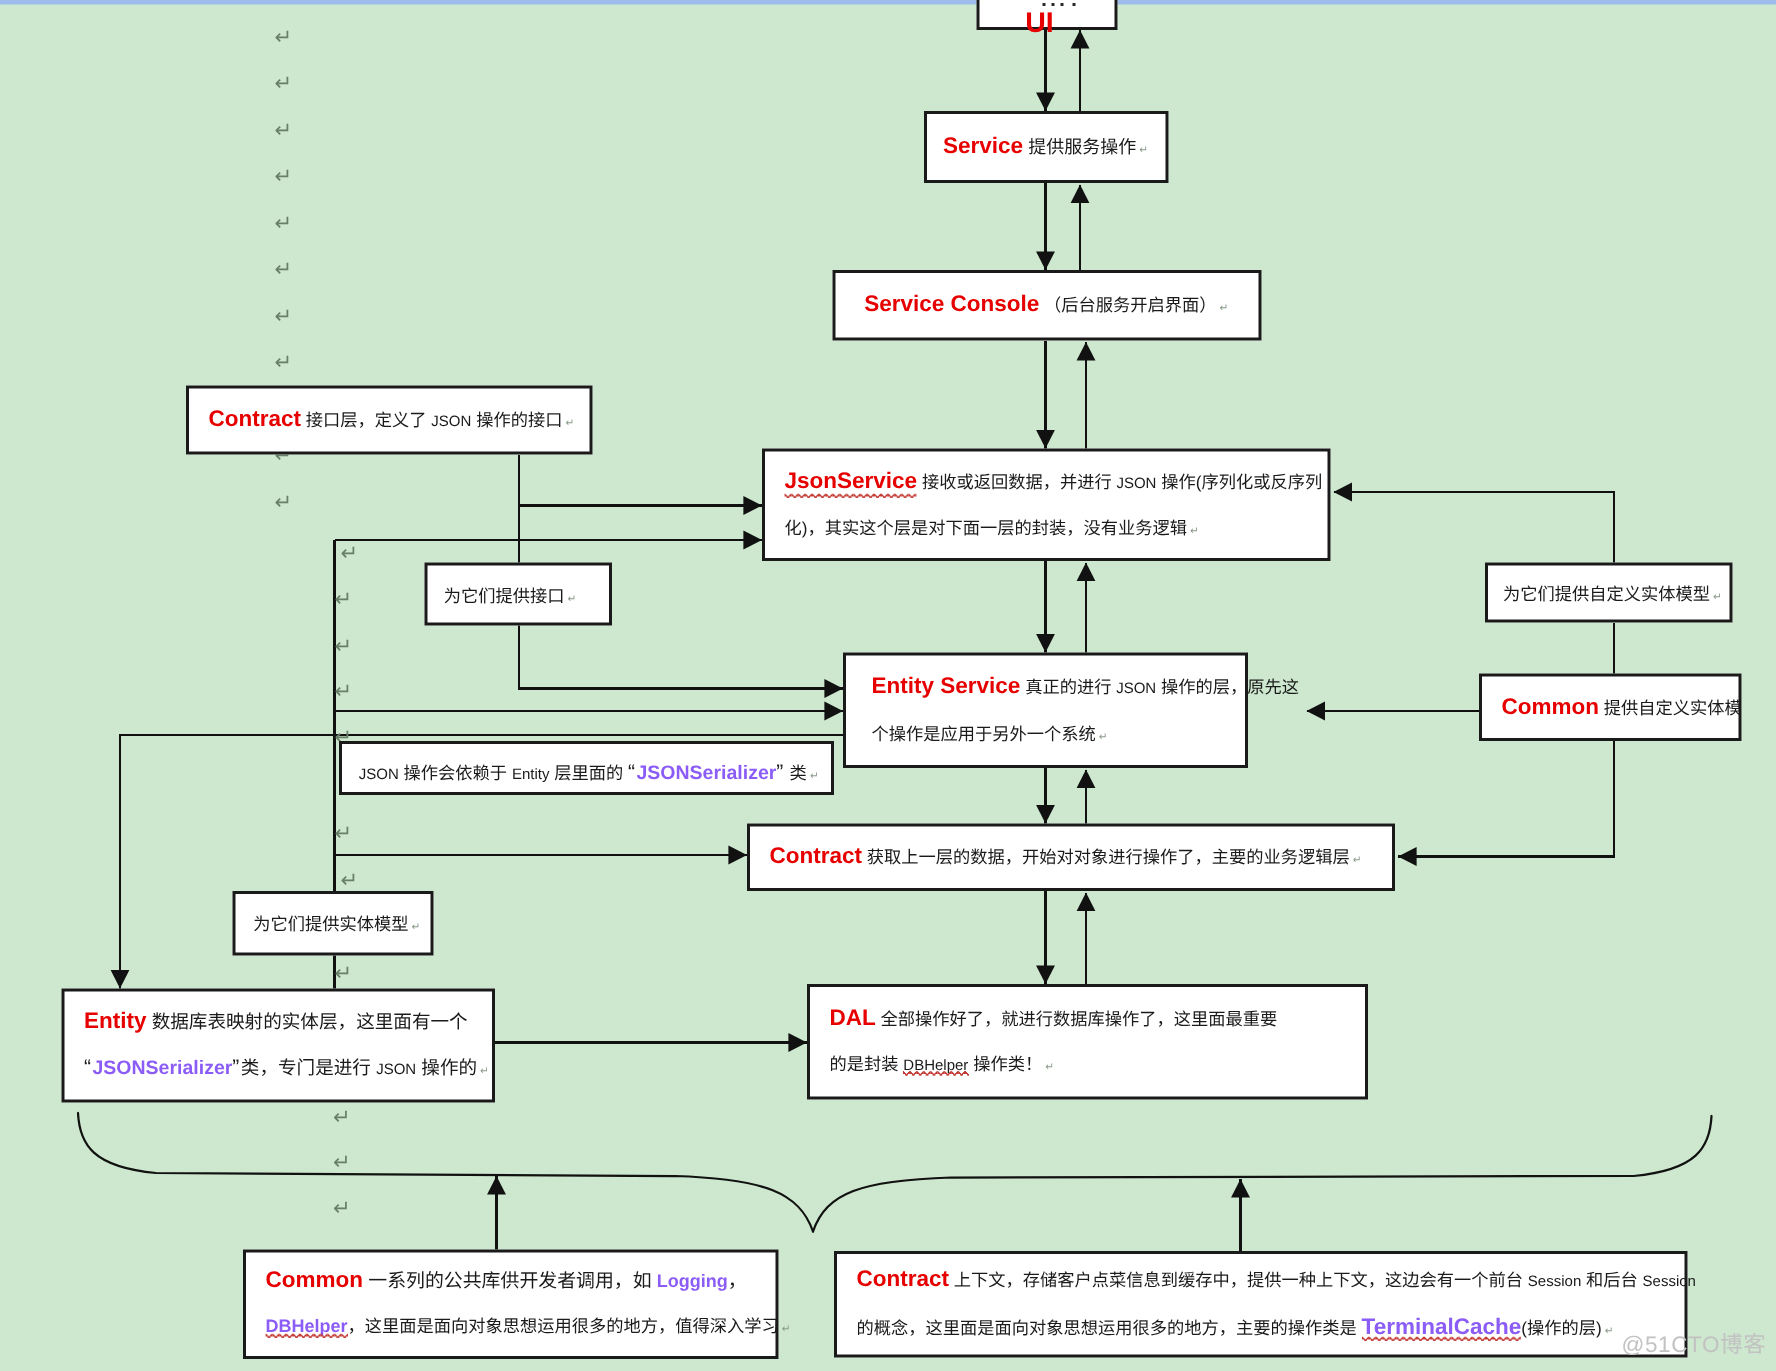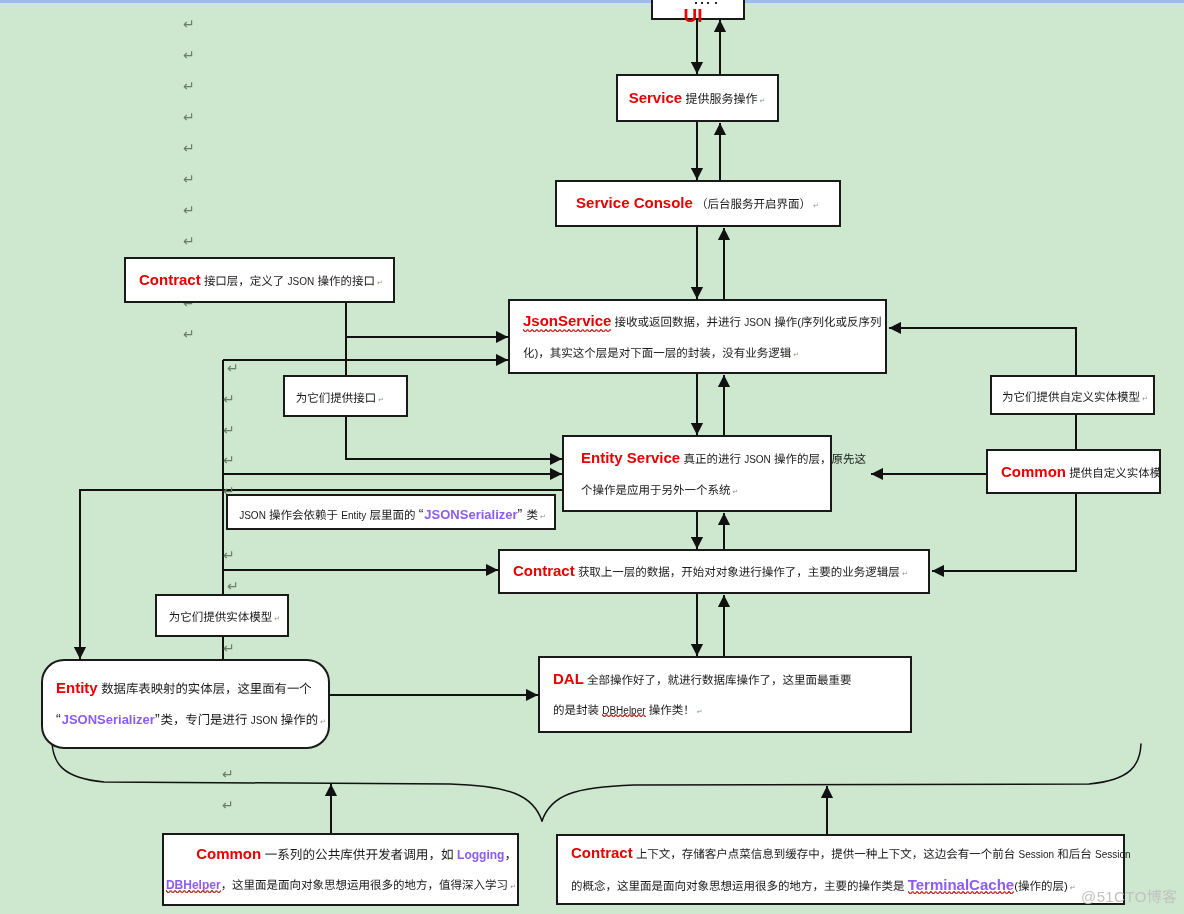--- a/index.html
+++ b/index.html
@@ -144,35 +144,35 @@
 
   <div class="box pad" style="left:562px;top:435px;width:270px;height:77px;padding-left:17px;">
     <div class="ln"><span class="hd">Entity Service</span> <span class="cjk">真正的进行 <span class="lat">JSON</span> 操作的层，原先这</span></div>
     <div class="ln"><span class="cjk">个操作是应用于另外一个系统</span><span class="eop">↵</span></div>
   </div>
 
   <div class="box pad" style="left:498px;top:549px;width:432px;height:45px;">
     <div class="ln"><span class="hd">Contract</span> <span class="cjk">获取上一层的数据，开始对对象进行操作了，主要的业务逻辑层</span><span class="eop">↵</span></div>
   </div>
 
-  <div class="box pad" style="left:41px;top:659px;width:289px;height:90px;border-radius:23px;--bfs:12.4px;">
+  <div class="box pad" style="left:41px;top:659px;width:289px;height:76px;--bfs:12.4px;">
     <div class="ln"><span class="hd">Entity</span> <span class="cjk">数据库表映射的实体层，这里面有一个</span></div>
     <div class="ln"><span class="cjk"><span class="qt">“</span></span><span class="blu">JSONSerializer</span><span class="cjk"><span class="qt">”</span>类，专门是进行 <span class="lat">JSON</span> 操作的</span><span class="eop">↵</span></div>
   </div>
 
   <div class="box pad" style="left:538px;top:656px;width:374px;height:77px;">
     <div class="ln"><span class="hd">DAL</span> <span class="cjk">全部操作好了，就进行数据库操作了，这里面最重要</span></div>
     <div class="ln"><span class="cjk">的是封装 </span><span class="sqb lat">DBHelper</span><span class="cjk"> 操作类！</span><span class="eop">↵</span></div>
   </div>
 
   <div class="box pad" style="left:986px;top:449px;width:175px;height:45px;">
     <div class="ln"><span class="hd">Common</span> <span class="cjk">提供自定义实体模</span></div>
   </div>
 
-  <div class="box pad" style="left:162px;top:833px;width:357px;height:73px;align-items:flex-end;">
+  <div class="box pad" style="left:162px;top:833px;width:357px;height:73px;">
     <div class="ln" style="font-size:12.6px"><span class="hd">Common</span> <span class="cjk">一系列的公共库供开发者调用，如 </span><span class="blu" style="font-size:12px">Logging</span><span class="cjk">，</span></div>
     <div class="ln"><span class="blu sqb" style="font-size:12px">DBHelper</span><span class="cjk">，这里面是面向对象思想运用很多的地方，值得深入学习</span><span class="eop">↵</span></div>
   </div>
 
   <div class="box pad" style="left:556px;top:834px;width:569px;height:71px;">
     <div class="ln"><span class="hd">Contract</span> <span class="cjk">上下文，存储客户点菜信息到缓存中，提供一种上下文，这边会有一个前台 <span class="lat">Session</span> 和后台 <span class="lat">Session</span></span></div>
     <div class="ln"><span class="cjk">的概念，这里面是面向对象思想运用很多的地方，主要的操作类是 </span><span class="blu sqb" style="font-size:15px">TerminalCache</span><span class="cjk">(操作的层)</span><span class="eop">↵</span></div>
   </div>
 
   <div class="box center" style="left:283px;top:375px;width:125px;height:42px;padding-top:5px;">

